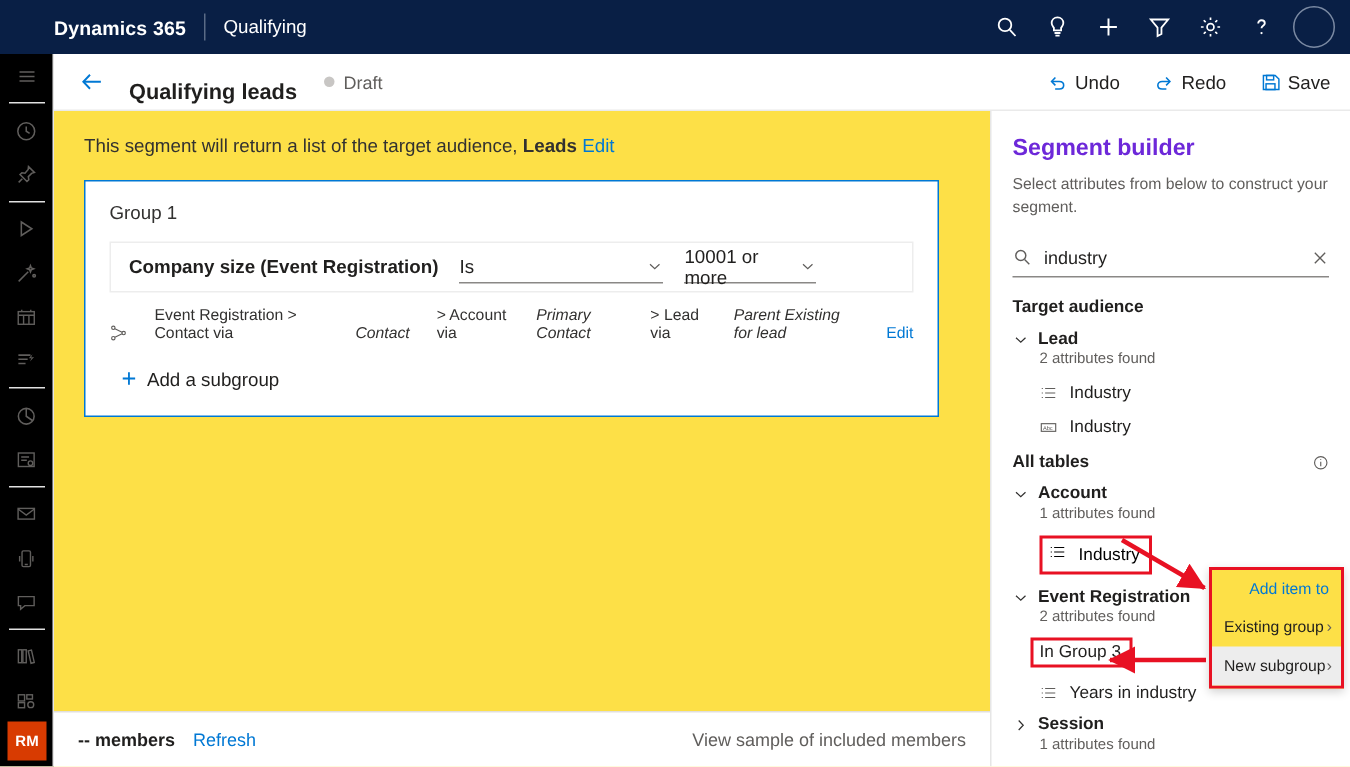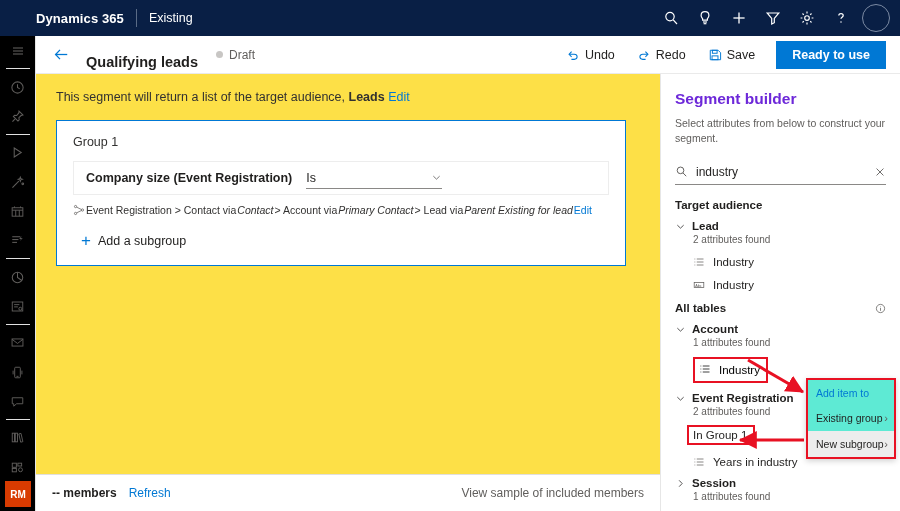--- a/index.html
+++ b/index.html
@@ -113,21 +113,21 @@
   .dd {
     display: flex; align-items: center; justify-content: space-between;
     border-bottom: 1px solid #8a8886; height: 22px; margin-left: 14px;
     font-size: 12.5px; color: #201F1E;
   }
   .dd.op { width: 136px; }
   .dd.val { width: 88px; }
   .chev { color: #605E5C; display: flex; }
 
   .path-row {
-    display: flex; align-items: flex-end; gap: 1px;
+    display: flex; align-items: flex-end; gap: 18px;
     margin-top: 9px; font-size: 10.5px; color: #323130;
   }
   .path-row i { font-style: italic; }
   .path-icon { color: #605E5C; display: flex; }
 
   .add-subgroup {
     display: flex; align-items: center; gap: 7px;
     margin-top: 16px; margin-left: 8px; font-size: 12.5px; color: #201F1E;
   }
   .add-subgroup .plus { color: #0078D4; font-size: 17px; line-height: 1; }
@@ -186,22 +186,22 @@
     border: 2px solid #E81123; padding: 2px 6px 2px 4px;
     display: inline-flex; align-items: center; gap: 8px;
   }
   .ingroup {
     font-size: 11.5px; color: #201F1E;
   }
 
   
   .ctxmenu {
     position: absolute; left: 806px; top: 378px; width: 90px;
-    background: #5eead4; border: 2px solid #E81123;
-    box-shadow: 0 2px 6px rgba(0,0,0,.18); z-index: 40;
+    background: #fde047; border: 2px solid #E81123;
+    box-shadow: 0 2px 6px rgba(0,0,0,.18); z-index: 40; text-align: right;
   }
   .ctx-head {
     font-size: 10.5px; color: #0078D4; padding: 7px 8px 6px 8px;
   }
   .ctx-item {
     display: flex; align-items: center; justify-content: space-between;
     font-size: 10.5px; color: #201F1E; padding: 7px 6px 7px 8px;
   }
   .ctx-item.sel { background: #ededed; }
   .ctx-item .ca { color: #605E5C; font-size: 11px; }
@@ -212,21 +212,21 @@
   }
 </style>
 </head>
 <body>
 
 <div class="app">
 
   <div class="topnav">
     <div class="brand">Dynamics 365</div>
     <div class="brand-sep"></div>
-    <div class="brand-sub">Existing</div>
+    <div class="brand-sub">Qualifying</div>
 
     <div class="topnav-right">
       <div class="tn-icon">
         <svg width="16" height="16" viewBox="0 0 16 16" fill="none" stroke="currentColor" stroke-width="1.2">
           <circle cx="7" cy="6.6" r="4.2"></circle>
             <line x1="10.2" y1="9.9" x2="14" y2="14"></line>
         </svg>
       </div>
       <div class="tn-icon">
         <svg width="16" height="16" viewBox="0 0 16 16" fill="none" stroke="currentColor" stroke-width="1.2">
@@ -412,38 +412,45 @@
       <div class="cmd-btn">
         <span class="gi">
           <svg width="14" height="14" viewBox="0 0 16 16" fill="none" stroke="currentColor" stroke-width="1.1">
             <path d="M2.6 2.6h9l2.8 2.8v8h-11.8z"></path>
             <rect x="5" y="2.6" width="5.4" height="3.4"></rect>
             <rect x="4.6" y="9" width="6.8" height="4.4"></rect>
           </svg>
         </span>
         <span>Save</span>
       </div>
-      <button class="primary-btn">Ready to use</button>
     </div>
   </div>
 
   <div class="canvas">
     <div class="segment-desc">
       <span>This segment will return a list of the target audience,</span>
       <b>Leads</b>
       <span class="link">Edit</span>
     </div>
 
     <div class="group-box">
       <div class="group-title">Group 1</div>
 
       <div class="cond-row">
         <div class="cond-attr">Company size (Event Registration)</div>
         <div class="dd op">
           <span>Is</span>
+          <span class="chev">
+            <svg width="11" height="11" viewBox="0 0 16 16" fill="none" stroke="currentColor" stroke-width="1.2">
+                <path d="M3.4 6 8 10.4 12.6 6"></path>
+              </svg>
+          </span>
+        </div>
+        <div class="dd val">
+          <span>10001 or more</span>
           <span class="chev">
             <svg width="11" height="11" viewBox="0 0 16 16" fill="none" stroke="currentColor" stroke-width="1.2">
                 <path d="M3.4 6 8 10.4 12.6 6"></path>
               </svg>
           </span>
         </div>
       </div>
 
       <div class="path-row">
         <span class="path-icon">
@@ -572,21 +579,21 @@
         <svg width="11" height="11" viewBox="0 0 16 16" fill="none" stroke="currentColor" stroke-width="1.2">
             <path d="M3.4 6 8 10.4 12.6 6"></path>
           </svg>
       </span>
       <span class="tbl-name">Event Registration</span>
     </div>
     <div class="tbl-count">2 attributes found</div>
 
     <div style="margin:8px 0 0 12px;">
       <span class="hl-box">
-        <span class="ingroup">In Group 1</span>
+        <span class="ingroup">In Group 3</span>
       </span>
     </div>
     <div class="attr-row">
       <span class="ai">
         <svg width="12" height="12" viewBox="0 0 16 16" fill="none" stroke="currentColor" stroke-width="1">
           <line x1="2" y1="4" x2="3" y2="4"></line>
             <line x1="5" y1="4" x2="14" y2="4"></line>
           <line x1="2" y1="8" x2="3" y2="8"></line>
             <line x1="5" y1="8" x2="14" y2="8"></line>
           <line x1="2" y1="12" x2="3" y2="12"></line>

